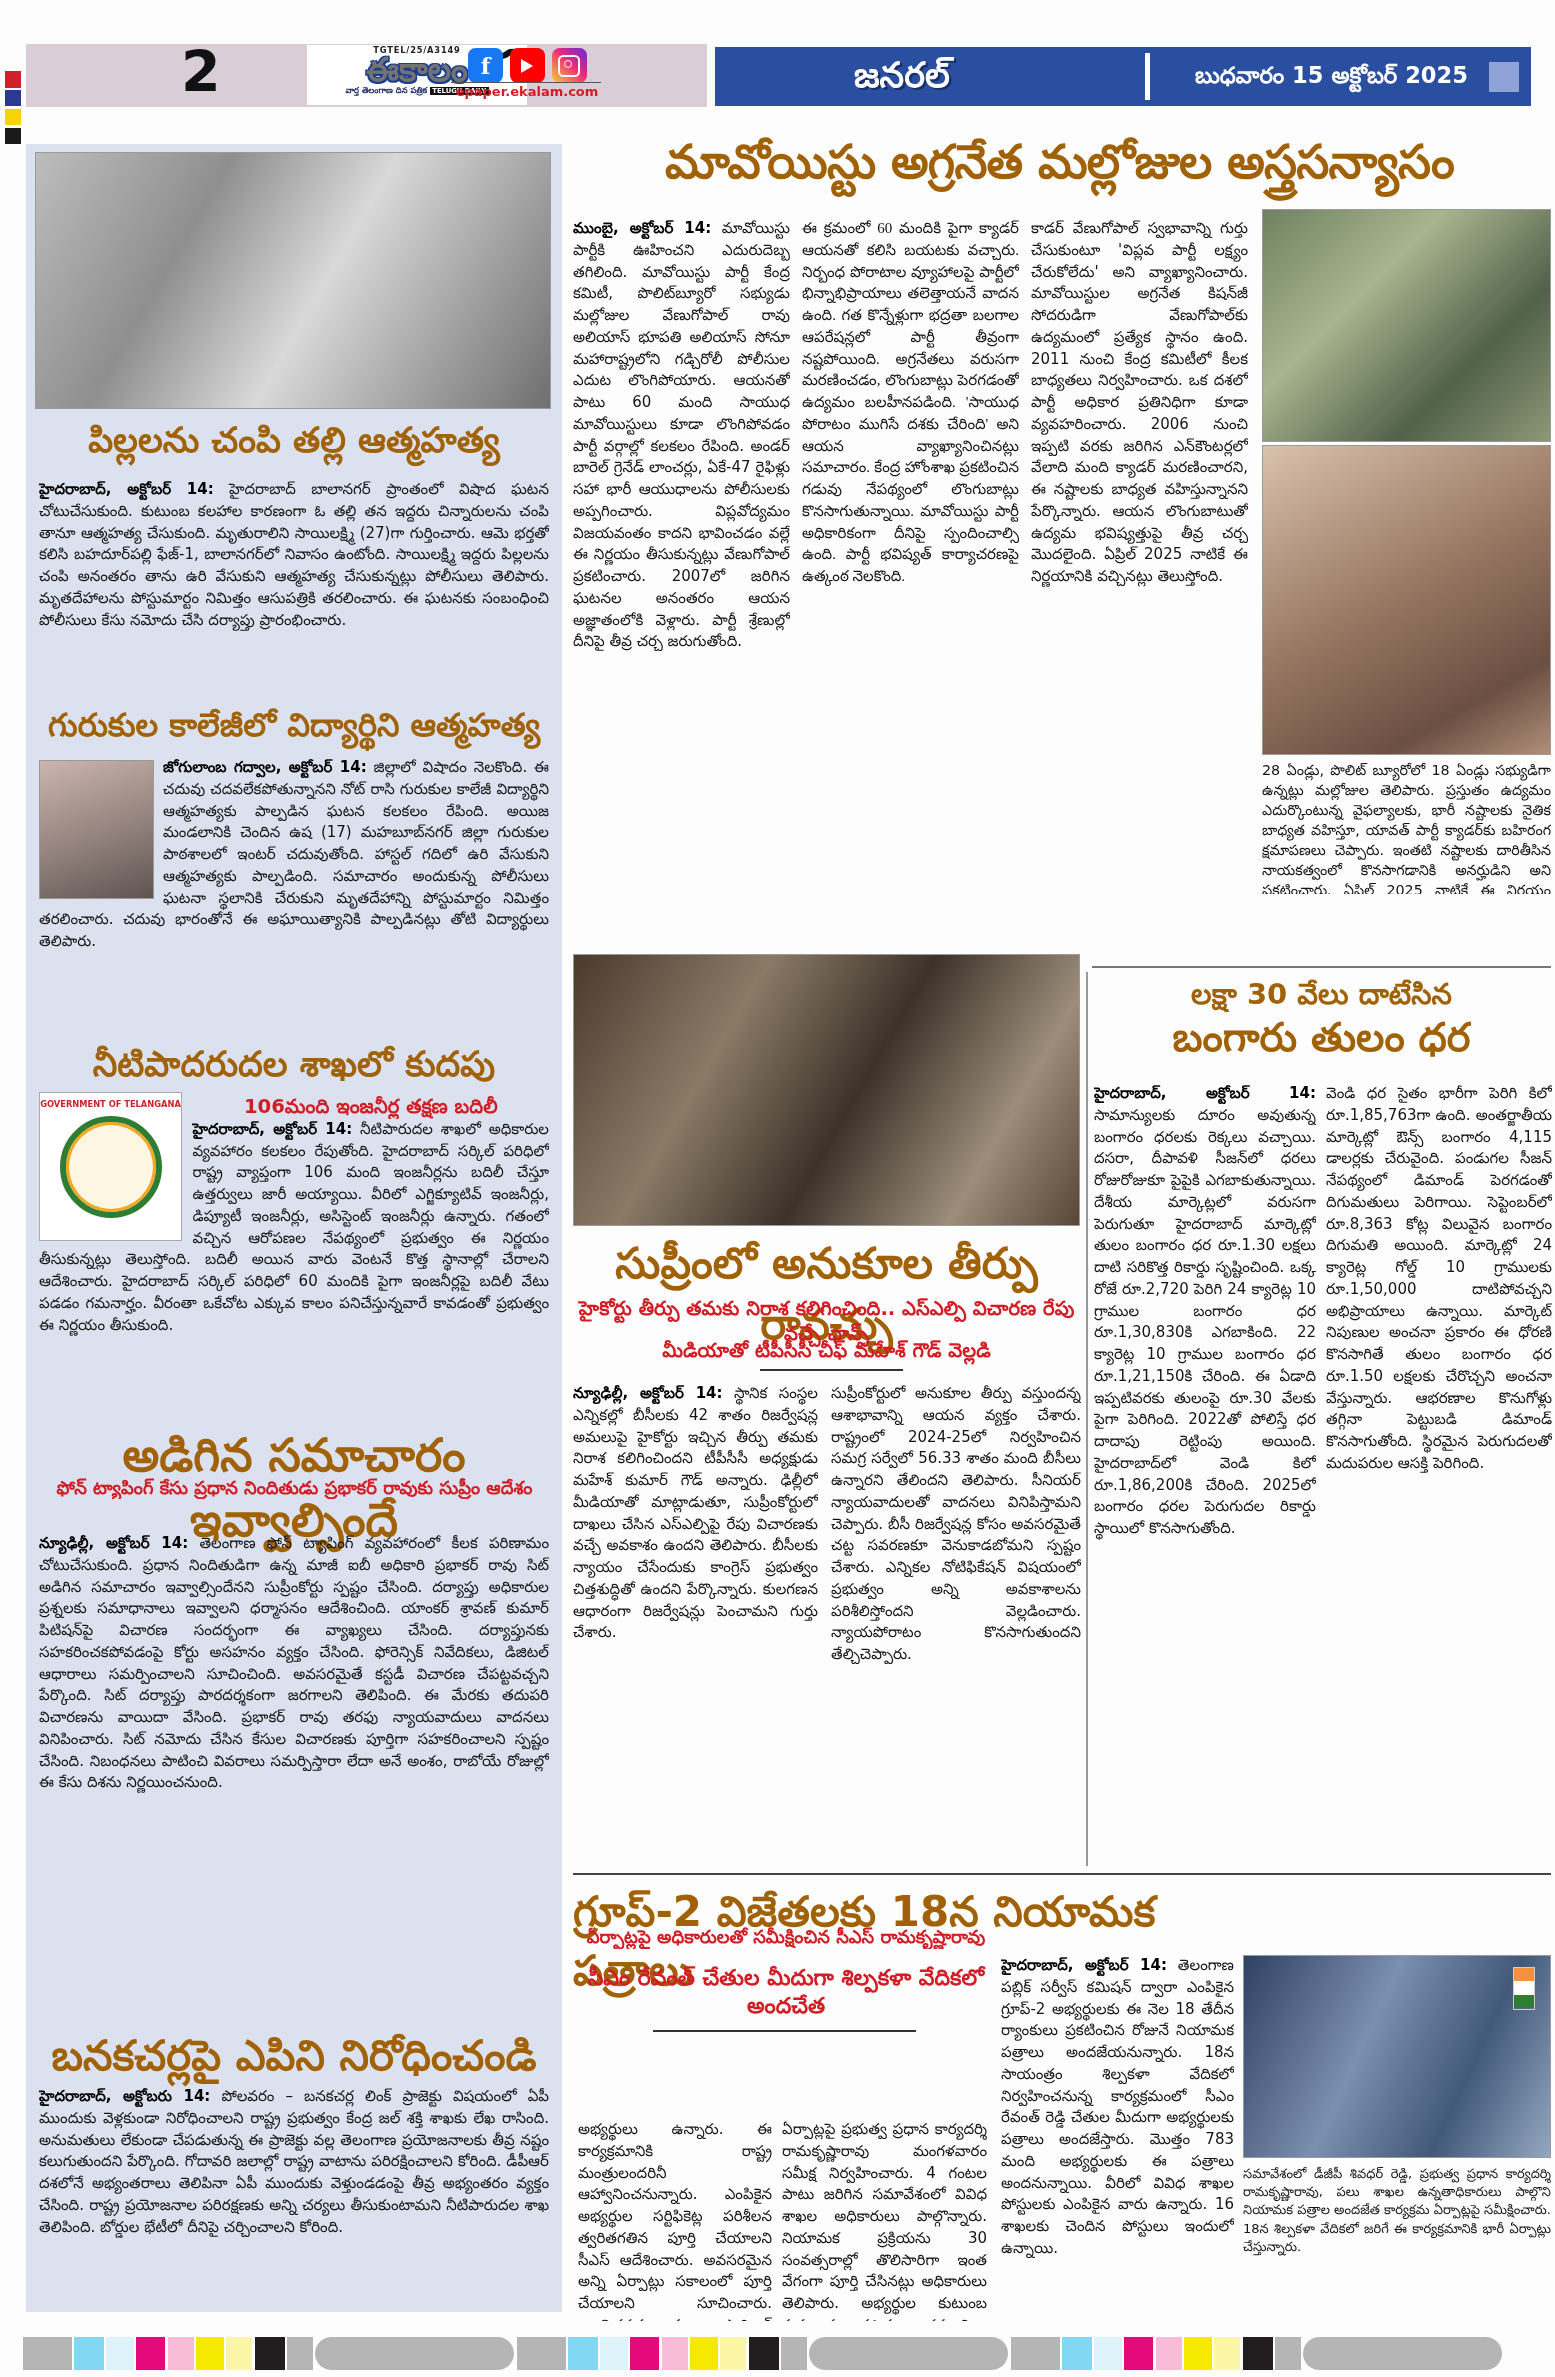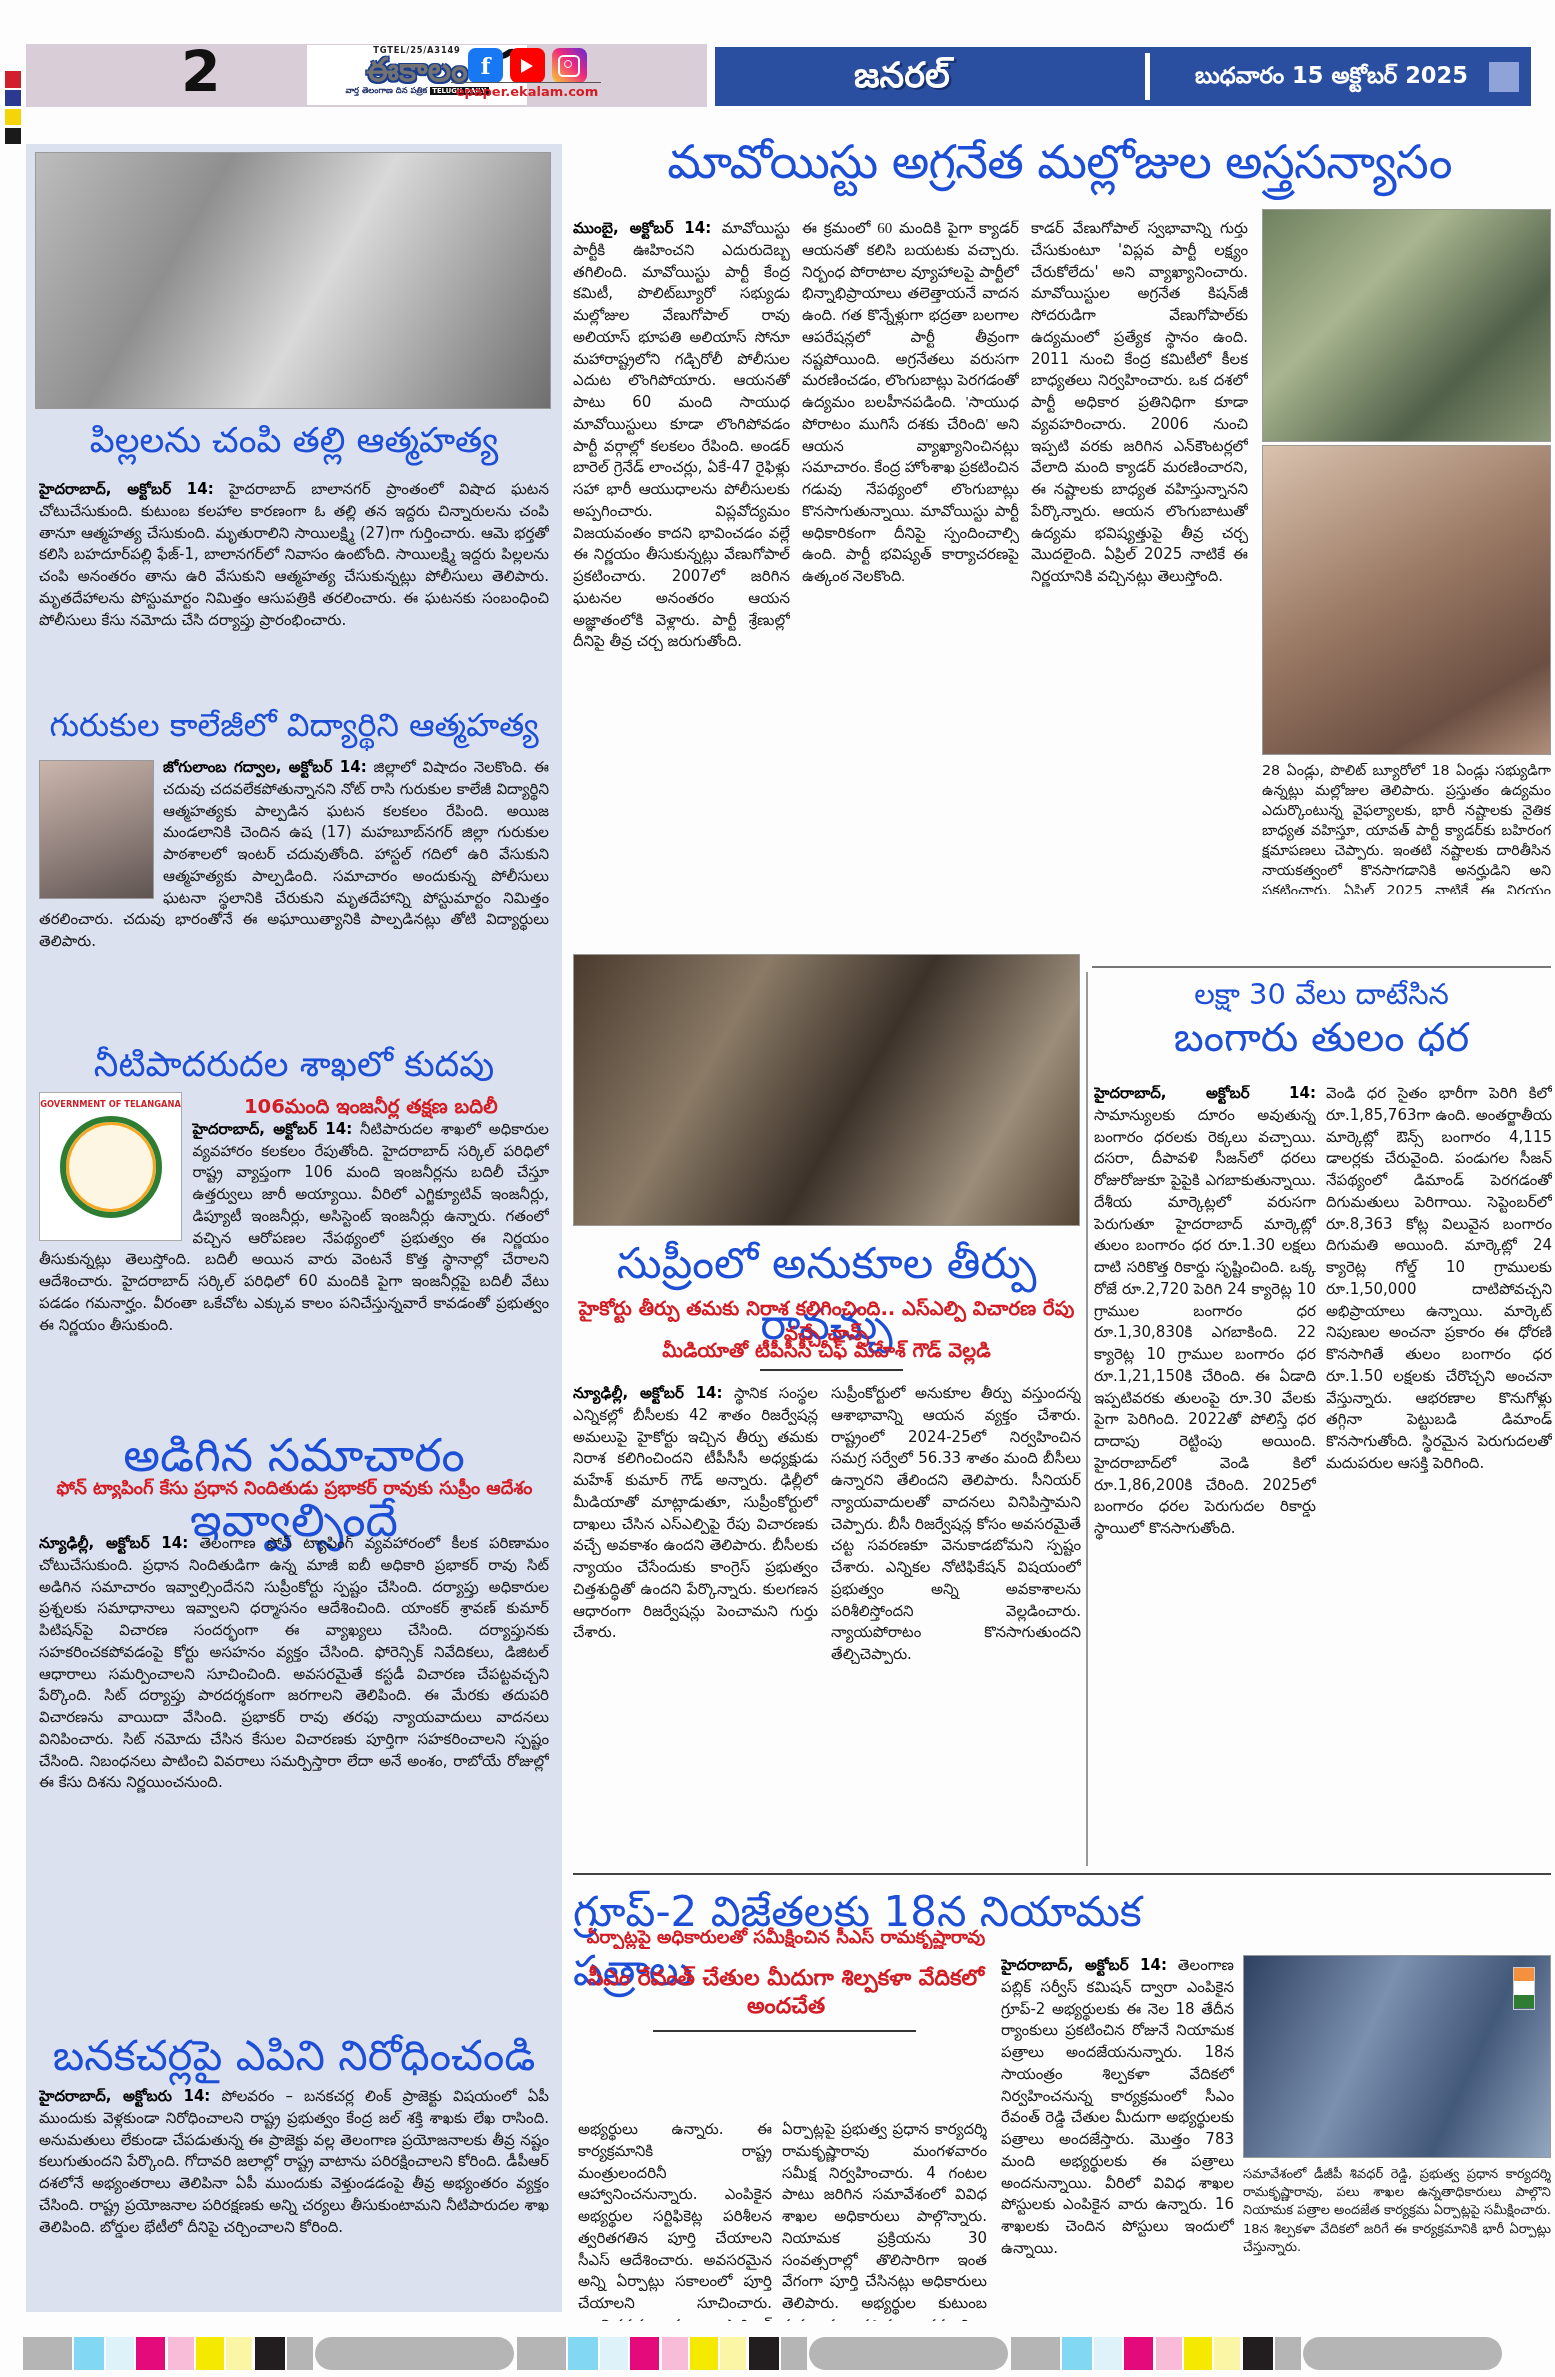--- a/index.html
+++ b/index.html
@@ -2,21 +2,21 @@
 <html style="font-size:12px"><head>
 <meta charset="utf-8">
 <style>
   html,body{margin:0;padding:0;background:#e8e8e8;}
   #page{position:relative;width:1555px;height:2377px;background:#fdfdfd;overflow:hidden;
         font-family:"DejaVu Sans","Liberation Sans",sans-serif;color:#161616;}
   .abs{position:absolute;}
   .photo{border:0.8px solid #9a9a9a;box-sizing:border-box;}
   .body-text{font-size:15px;line-height:1.45;text-align:justify;overflow:hidden;color:#141414;}
   .dl{font-weight:bold;color:#000;}
-  .hl{font-weight:normal;color:#1d4ed8;text-align:center;overflow:hidden;}
+  .hl{font-weight:bold;color:#a16207;text-align:center;overflow:hidden;}
   .deck{color:#d41c24;font-weight:bold;text-align:center;overflow:hidden;}
   .rule-h{background:#777;}
   .rule-v{background:#999;}
   
   #hdr-band{left:26px;top:44px;width:681px;height:63px;background:#d9ced7;}
   #page-num{left:181px;top:39px;font-size:57px;font-weight:bold;color:#111;}
   #logo-box{left:307px;top:45px;width:220px;height:60px;background:#ffffff;text-align:center;}
   #logo-reg{font-size:8.3px;font-weight:bold;color:#222;letter-spacing:0.8px;}
   #logo-title{font-size:33px;font-weight:bold;line-height:0.9;color:#737373;
       text-shadow:-1.5px -1.5px 0 #1b3d8f,1.5px -1.5px 0 #1b3d8f,-1.5px 1.5px 0 #1b3d8f,1.5px 1.5px 0 #1b3d8f;}

